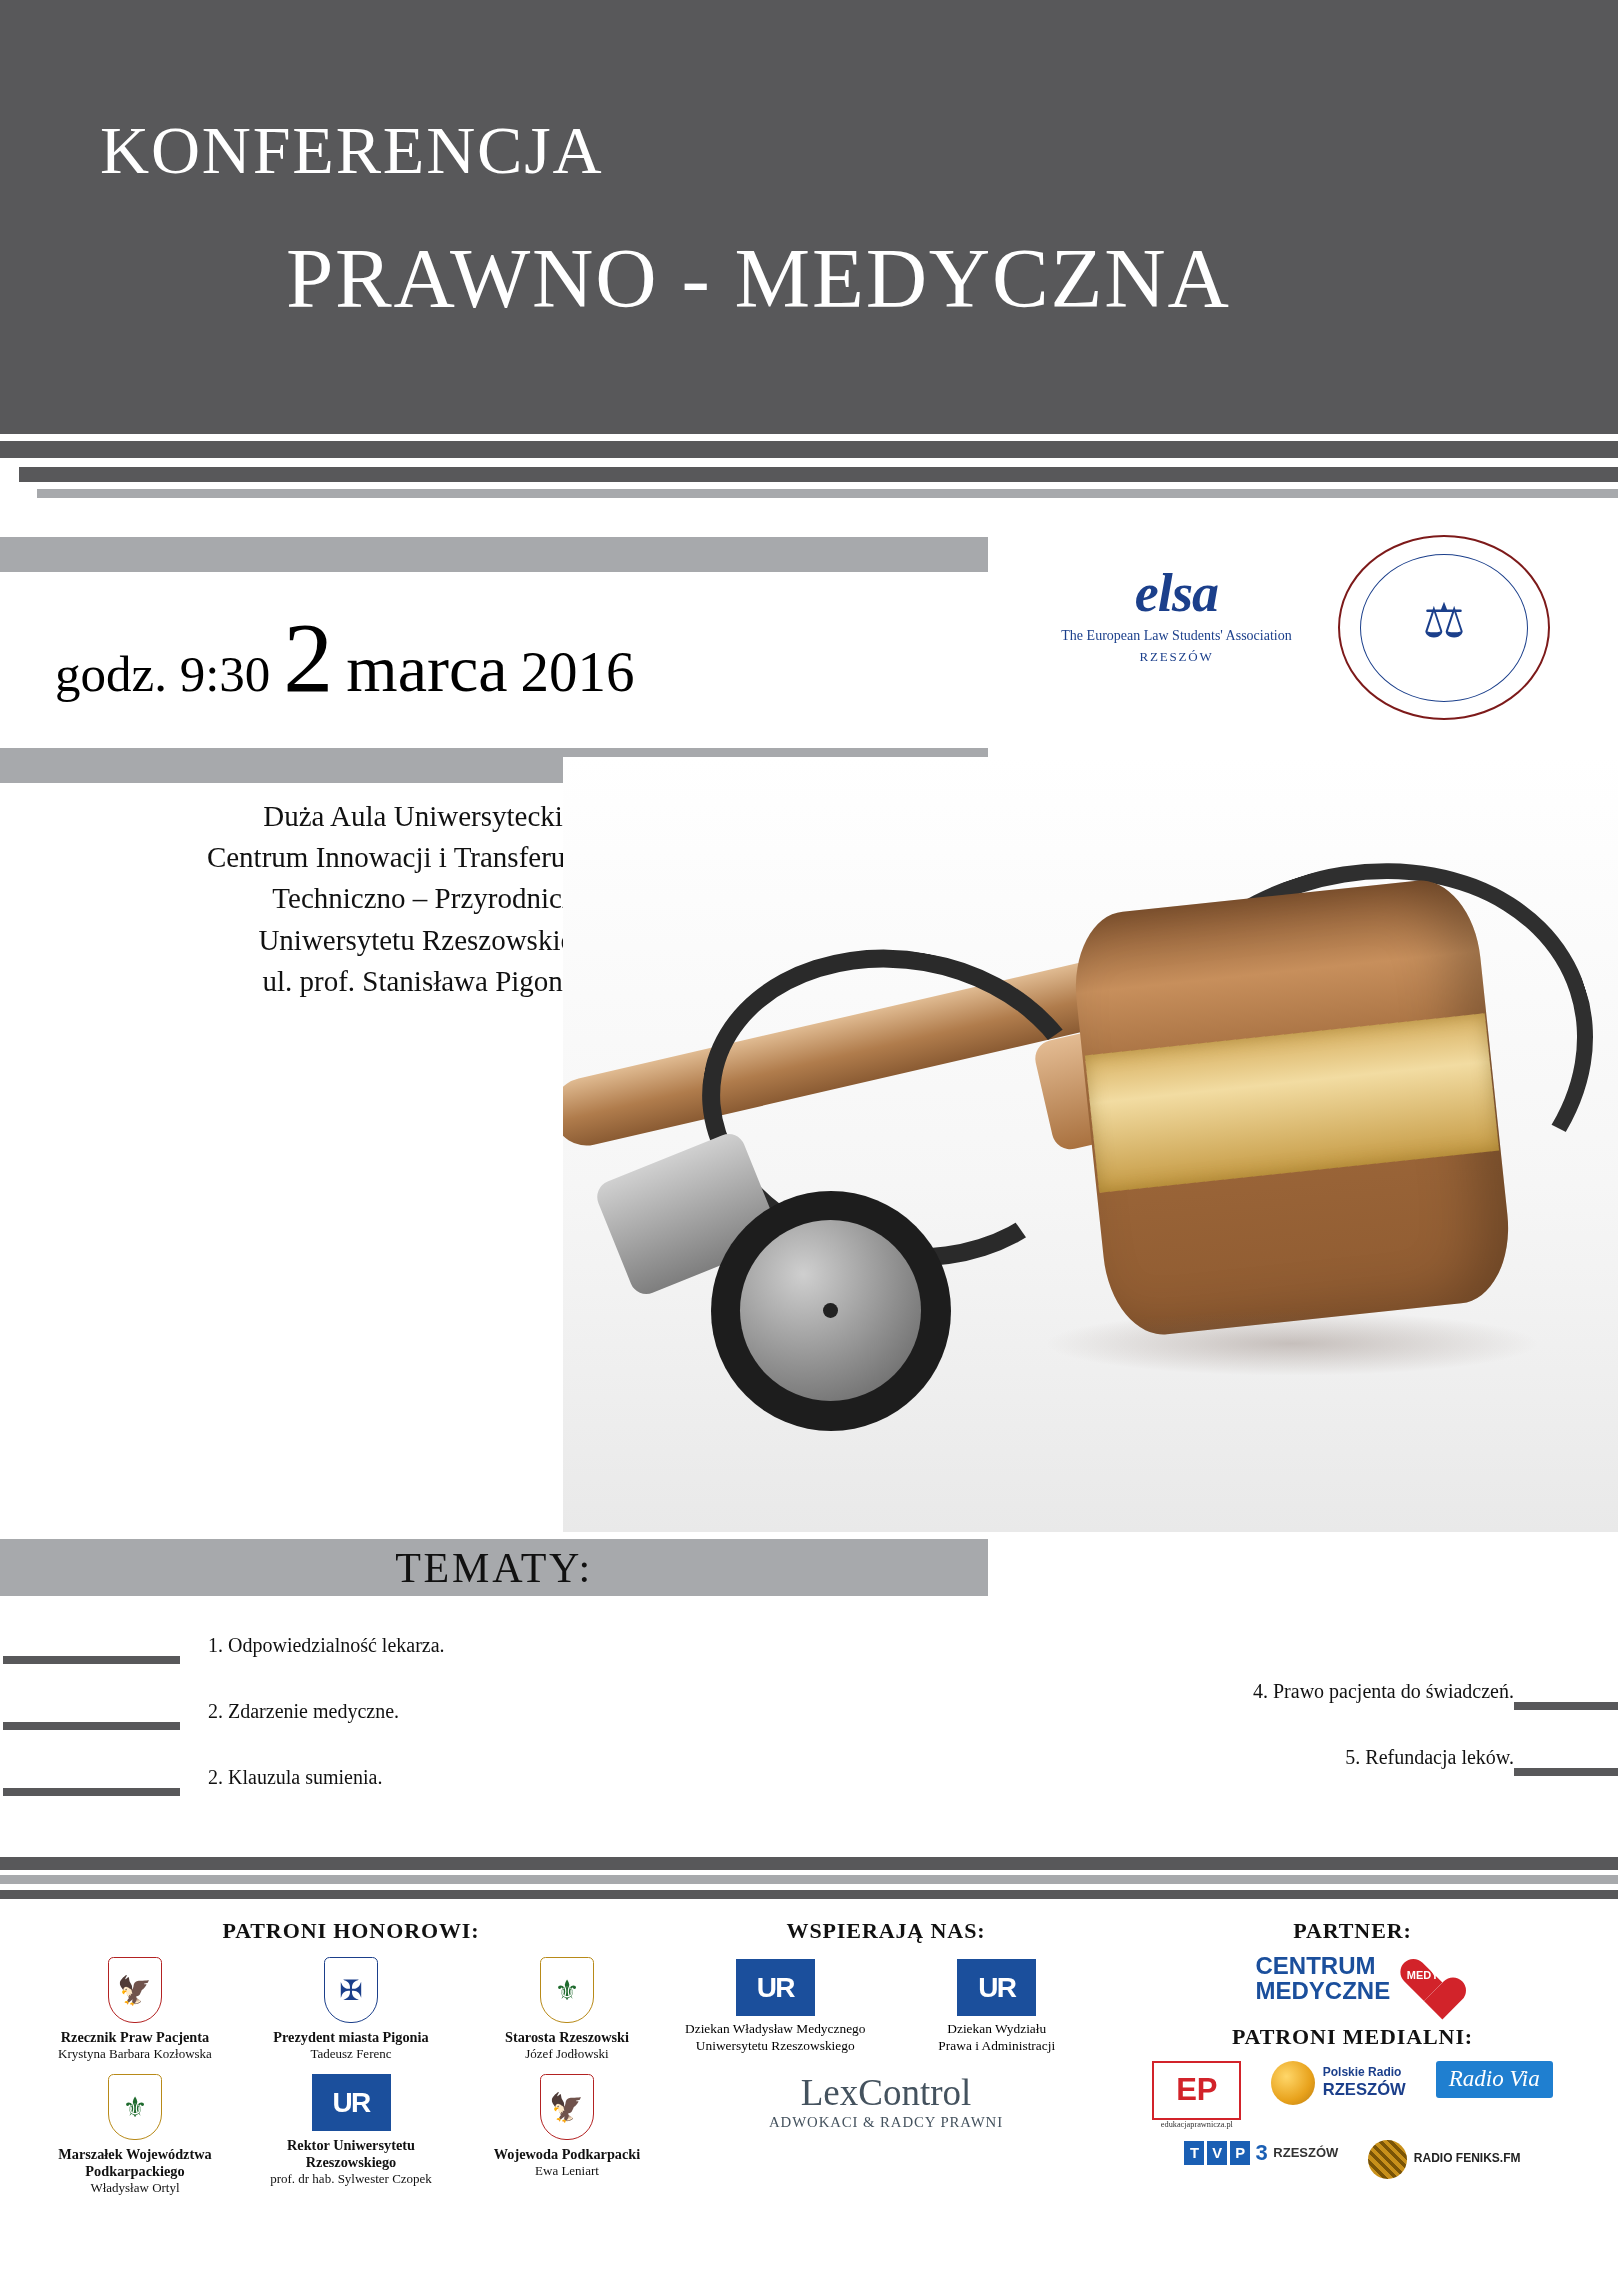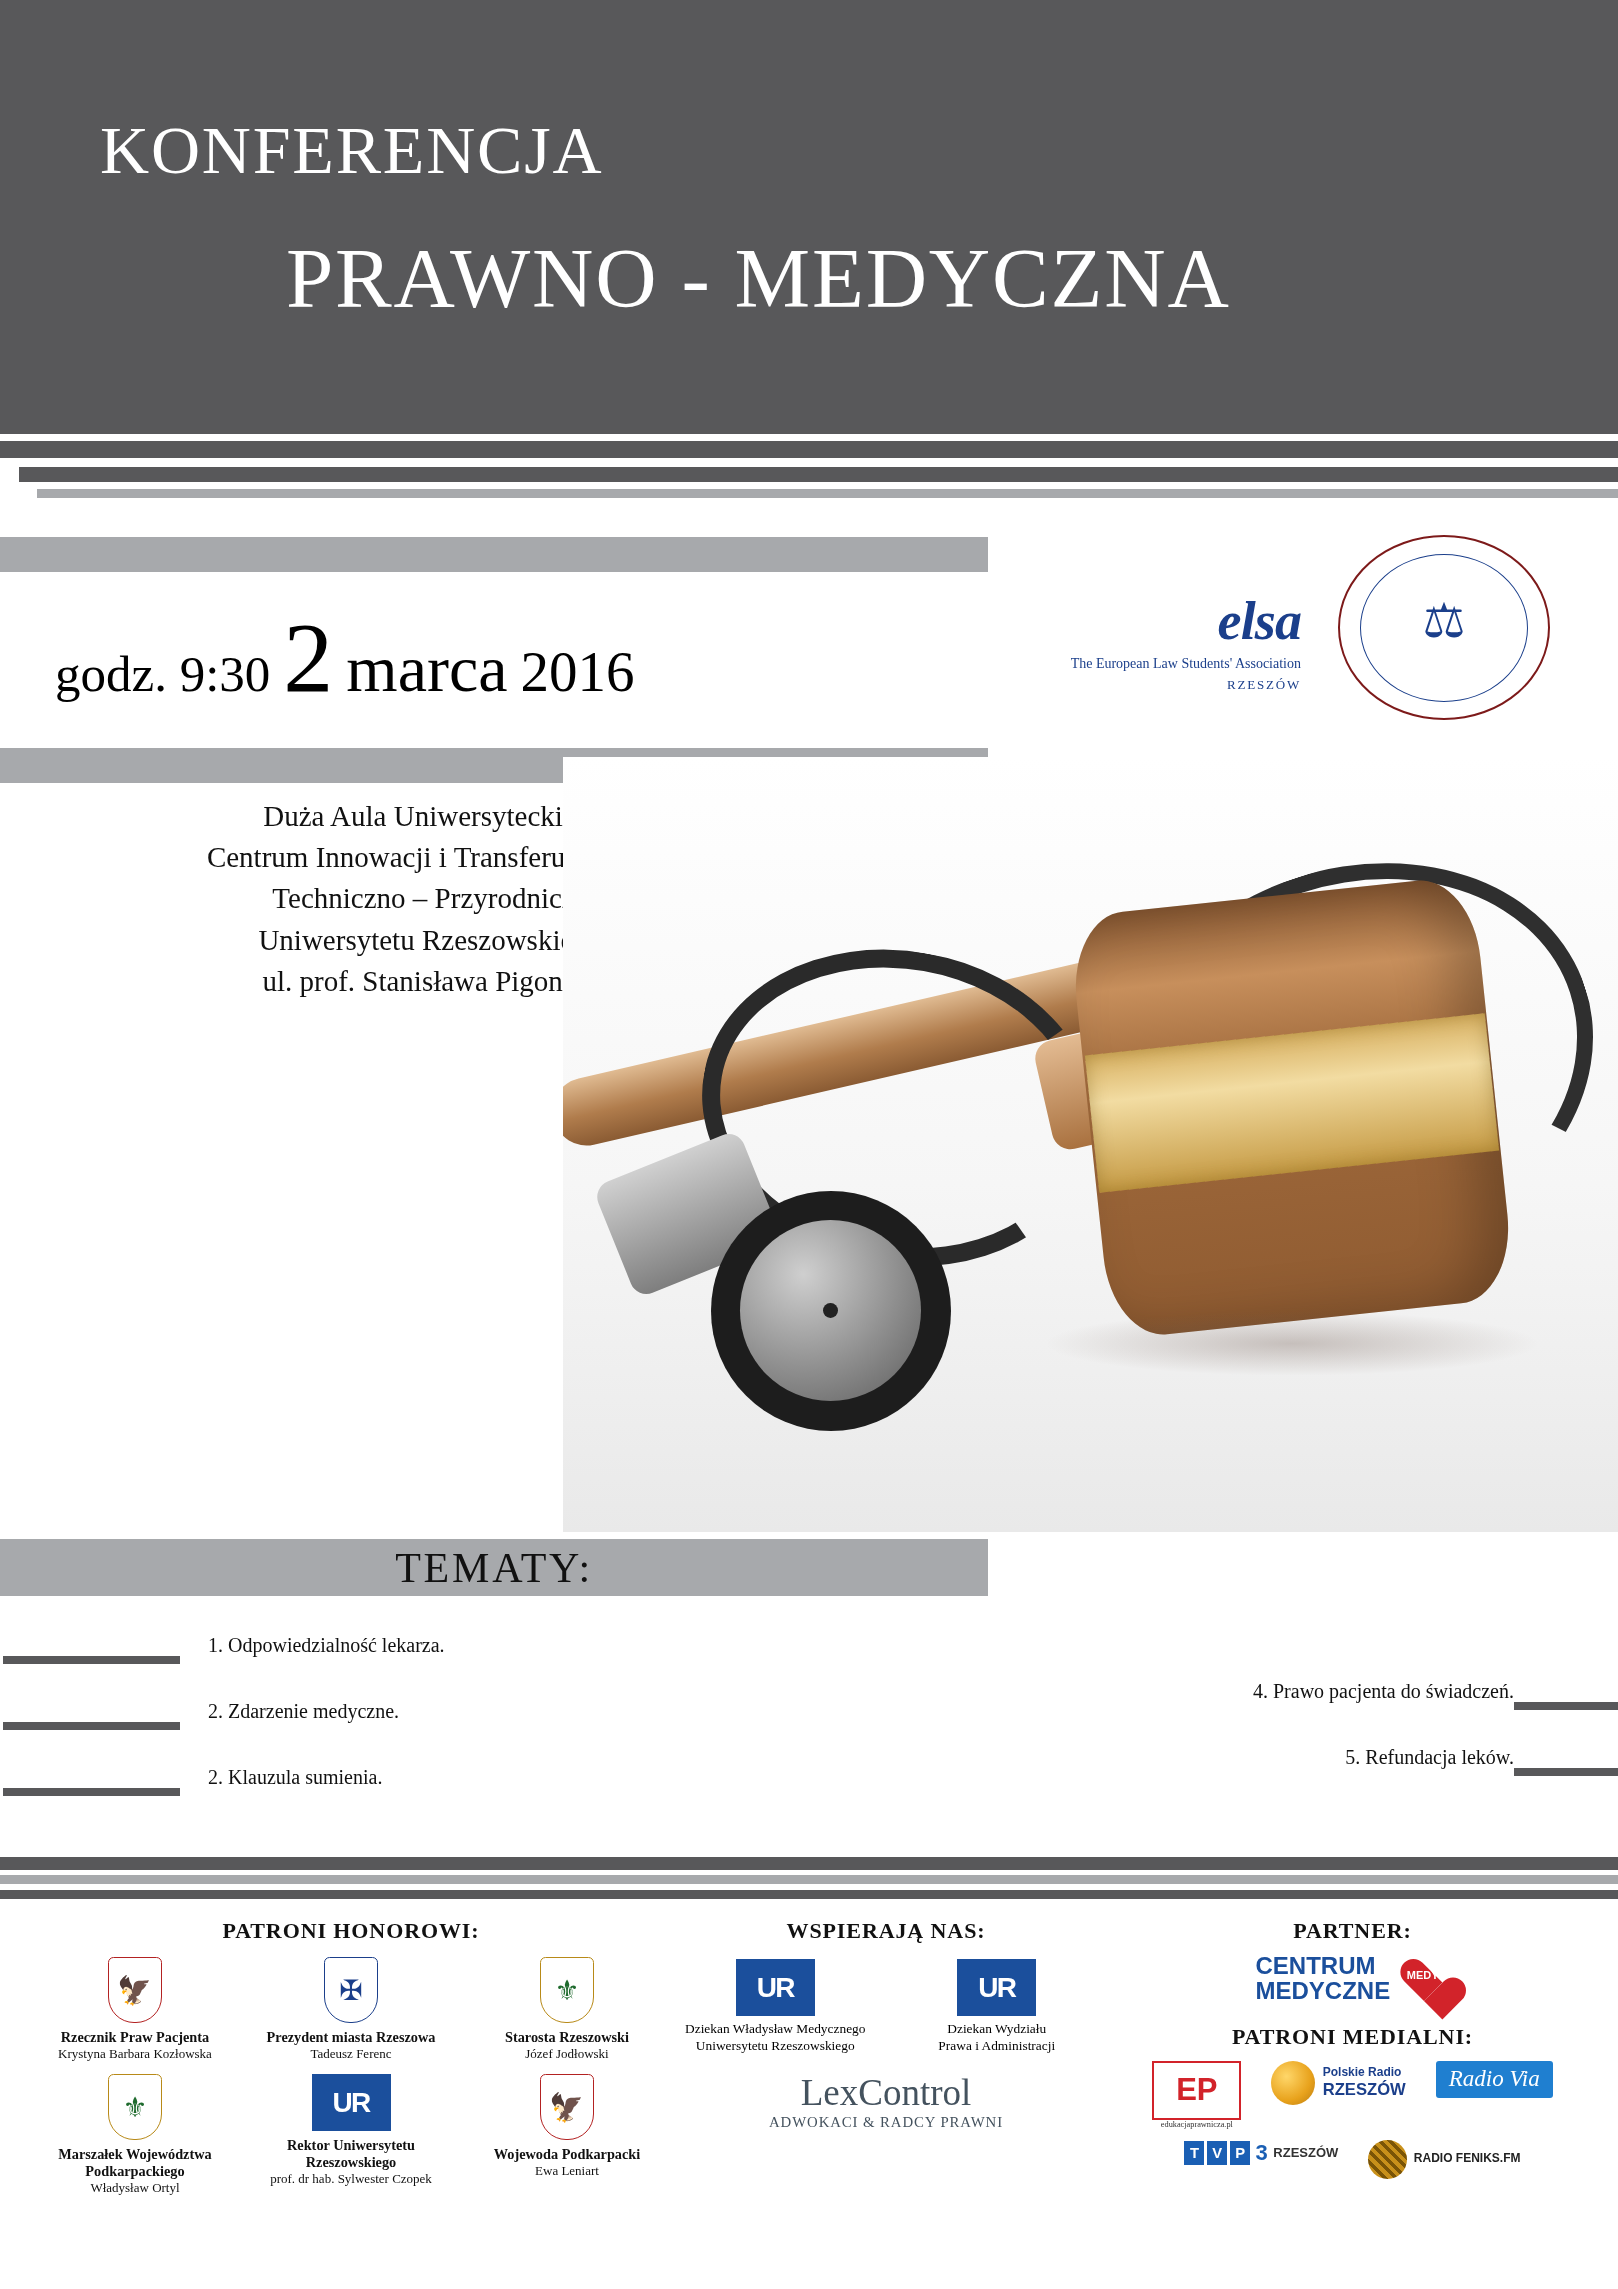--- a/index.html
+++ b/index.html
@@ -68,22 +68,22 @@
     display: flex; align-items: baseline;
     color: #000;
   }
   .date-hour { font-size: 51px; }
   .date-big { font-size: 100px; padding-left: 13px; }
   .date-month { font-size: 66px; padding-left: 13px; }
   .date-year { font-size: 57px; padding-left: 13px; }
 
   
   .elsa-logo {
-    position: absolute; left: 1052px; top: 590px;
-    width: 249px; text-align: right;
+    position: absolute; left: 1052px; top: 562px;
+    width: 249px; text-align: center;
   }
   .elsa-word {
     font-family: "Liberation Serif", serif;
     font-size: 54px; font-style: italic; font-weight: bold;
     color: #1b3f8b; letter-spacing: -0.9px;
   }
   .elsa-sub {
     font-size: 14px; color: #1b3f8b; margin-top: 3.7px;
     font-family: "Liberation Serif", serif;
   }
@@ -449,21 +449,21 @@
           <div class="shield">
               <span class="eagle">🦅</span>
             </div>
           <div class="nm">Rzecznik Praw Pacjenta</div>
           <div class="sub">Krystyna Barbara Kozłowska</div>
         </div>
         <div class="logo-cell">
           <div class="shield shield-blue">
               <span class="eagle">✠</span>
             </div>
-          <div class="nm">Prezydent miasta Rzeszowa</div>
+          <div class="nm">Prezydent miasta Pigonia</div>
           <div class="sub">Tadeusz Ferenc</div>
         </div>
         <div class="logo-cell">
           <div class="shield shield-gold">
               <span class="eagle">⚜</span>
             </div>
           <div class="nm">Starosta Rzeszowski</div>
           <div class="sub">Józef Jodłowski</div>
         </div>
       </div>

